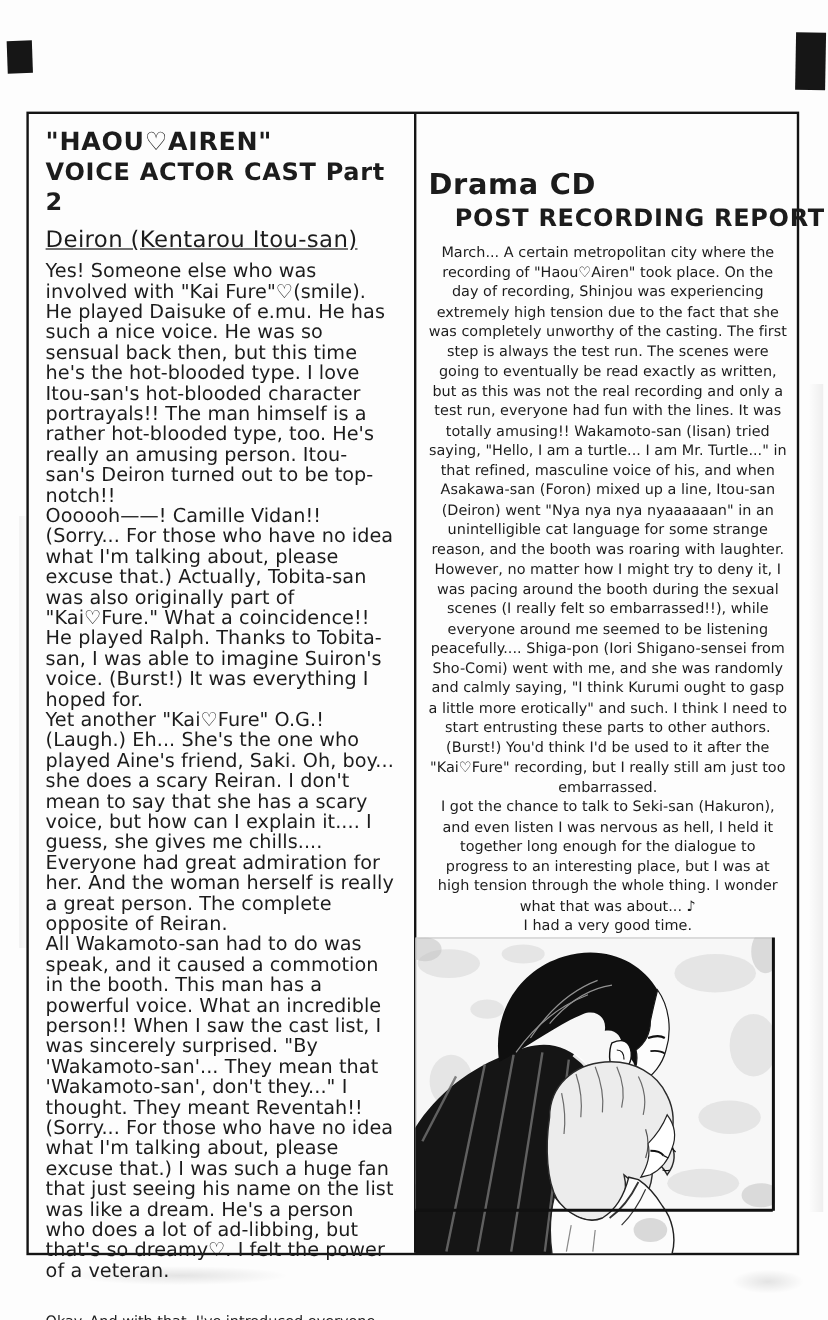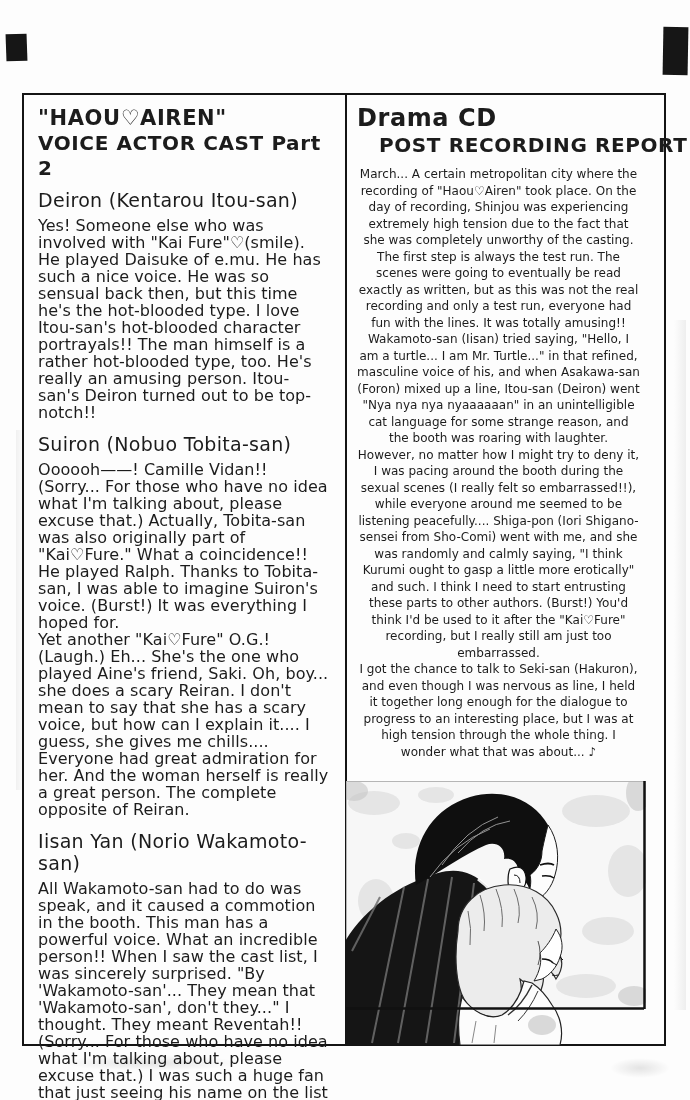--- a/index.html
+++ b/index.html
@@ -10,27 +10,27 @@
   .corner-mark{position:absolute;background:#161616;}
   .corner-mark.left{left:6px;top:34px;width:21px;height:27px;transform:rotate(-2deg);}
   .corner-mark.right{left:663px;top:27px;width:25px;height:48px;transform:rotate(1deg);}
   .frame{
     position:absolute;left:22px;top:93px;width:644px;height:953px;
     border:2px solid #141414;background:#fdfdfd;box-sizing:border-box;
   }
   .divider{position:absolute;left:321px;top:0;width:2px;height:100%;background:#141414;}
   .col{position:absolute;top:0;height:100%;}
   .left-col{left:0;width:318px;padding:10px 12px 0 14px;box-sizing:border-box;}
-  .right-col{left:323px;width:317px;padding:8px 24px 0 10px;box-sizing:border-box;}
+  .right-col{left:323px;width:317px;padding:8px 8px 0 10px;box-sizing:border-box;margin-top:36px;}
   .page-title{font-weight:bold;letter-spacing:.6px;line-height:1.25;}
   .page-title .t1{font-size:21px;}
   .page-title .t2{font-size:20px;}
   .report-title .t1{font-size:24px;}
   .report-title .t2{font-size:20px;padding-left:22px;white-space:nowrap;}
-  .sec-heading{font-size:19px;font-weight:400;letter-spacing:.3px;margin:13px 0 5px 0;line-height:1.15;}
+  .sec-heading{font-size:19px;font-weight:400;letter-spacing:.3px;margin:13px 0 5px 0;line-height:1.15;text-decoration:underline;}
   .sec-heading.first{margin-top:9px;}
   .sec-body{font-size:16px;line-height:17px;letter-spacing:.05px;margin:0;}
   .closing{font-size:12px;line-height:17px;margin:26px 0 0 0;}
   .report-text{margin-top:8px;font-size:12px;line-height:16.5px;letter-spacing:.02px;text-align:center;}
   .report-text p{margin:0;}
   .illustration{position:absolute;left:346px;top:781px;width:300px;height:264px;overflow:hidden;}
   .noise{position:absolute;pointer-events:none;}
   .n1{left:60px;top:1055px;width:180px;height:16px;
       background:radial-gradient(closest-side,rgba(0,0,0,.10),rgba(0,0,0,0));}
   .n2{left:610px;top:1058px;width:60px;height:20px;
@@ -56,45 +56,44 @@
         <div class="t1">"HAOU♡AIREN"</div>
         <div class="t2">VOICE ACTOR CAST Part 2</div>
       </div>
 
       <section>
         <div class="sec-heading first">Deiron (Kentarou Itou-san)</div>
         <p class="sec-body">Yes! Someone else who was involved with "Kai Fure"♡(smile). He played Daisuke of e.mu. He has such a nice voice. He was so sensual back then, but this time he's the hot-blooded type. I love Itou-san's hot-blooded character portrayals!! The man himself is a rather hot-blooded type, too. He's really an amusing person. Itou-san's Deiron turned out to be top-notch!!</p>
       </section>
 
       <section>
-        <div class="sec-heading">Suiron (Nobuo Tobita-san)</div>
         <p class="sec-body">Oooooh——! Camille Vidan!! (Sorry... For those who have no idea what I'm talking about, please excuse that.) Actually, Tobita-san was also originally part of "Kai♡Fure." What a coincidence!! He played Ralph. Thanks to Tobita-san, I was able to imagine Suiron's voice. (Burst!) It was everything I hoped for.</p>
       </section>
 
       <section>
         <p class="sec-body">Yet another "Kai♡Fure" O.G.! (Laugh.) Eh... She's the one who played Aine's friend, Saki. Oh, boy... she does a scary Reiran. I don't mean to say that she has a scary voice, but how can I explain it.... I guess, she gives me chills.... Everyone had great admiration for her. And the woman herself is really a great person. The complete opposite of Reiran.</p>
       </section>
 
       <section>
-        <div class="sec-heading">Iisan Yan (Norio Wakamoto-san)</div>
         <p class="sec-body">All Wakamoto-san had to do was speak, and it caused a commotion in the booth. This man has a powerful voice. What an incredible person!! When I saw the cast list, I was sincerely surprised. "By 'Wakamoto-san'... They mean that 'Wakamoto-san', don't they..." I thought. They meant Reventah!! (Sorry... For those who have no idea what I'm talking about, please excuse that.) I was such a huge fan that just seeing his name on the list was like a dream. He's a person who does a lot of ad-libbing, but that's so dreamy♡. I felt the power of a veteran.</p>
       </section>
 
       <p class="closing">Okay. And with that, I've introduced everyone from the main cast. If it has incited an interest in you, I hope you'll purchase the drama CD and give it a listen.</p>
     </div>
 
     <div class="col right-col">
       <div class="page-title report-title">
         <div class="t1">Drama CD</div>
         <div class="t2">POST RECORDING REPORT!!</div>
       </div>
       <div class="report-text">
         <p>March... A certain metropolitan city where the recording of "Haou♡Airen" took place. On the day of recording, Shinjou was experiencing extremely high tension due to the fact that she was completely unworthy of the casting. The first step is always the test run. The scenes were going to eventually be read exactly as written, but as this was not the real recording and only a test run, everyone had fun with the lines. It was totally amusing!! Wakamoto-san (Iisan) tried saying, "Hello, I am a turtle... I am Mr. Turtle..." in that refined, masculine voice of his, and when Asakawa-san (Foron) mixed up a line, Itou-san (Deiron) went "Nya nya nya nyaaaaaan" in an unintelligible cat language for some strange reason, and the booth was roaring with laughter.</p>
         <p>However, no matter how I might try to deny it, I was pacing around the booth during the sexual scenes (I really felt so embarrassed!!), while everyone around me seemed to be listening peacefully.... Shiga-pon (Iori Shigano-sensei from Sho-Comi) went with me, and she was randomly and calmly saying, "I think Kurumi ought to gasp a little more erotically" and such. I think I need to start entrusting these parts to other authors. (Burst!) You'd think I'd be used to it after the "Kai♡Fure" recording, but I really still am just too embarrassed.</p>
-        <p>I got the chance to talk to Seki-san (Hakuron), and even though I was nervous as line, I held it together long enough for the dialogue to progress to an interesting place, but I was at high tension through the whole thing. I wonder what that was about... ♪</p>
+        <p>I got the chance to talk to Seki-san (Hakuron), and even listen I was nervous as hell, I held it together long enough for the dialogue to progress to an interesting place, but I was at high tension through the whole thing. I wonder what that was about... ♪</p>
+        <p>I had a very good time.</p>
       </div>
     </div>
   </div>
 
   <div class="illustration">
     <svg width="300" height="264" viewBox="0 0 300 264" xmlns="http://www.w3.org/2000/svg">
 
       <rect x="0" y="0" width="299" height="228" fill="#f7f7f7"></rect>
       <g fill="#dcdcdc" opacity="0.65">
         <ellipse cx="28" cy="22" rx="26" ry="12"></ellipse>

